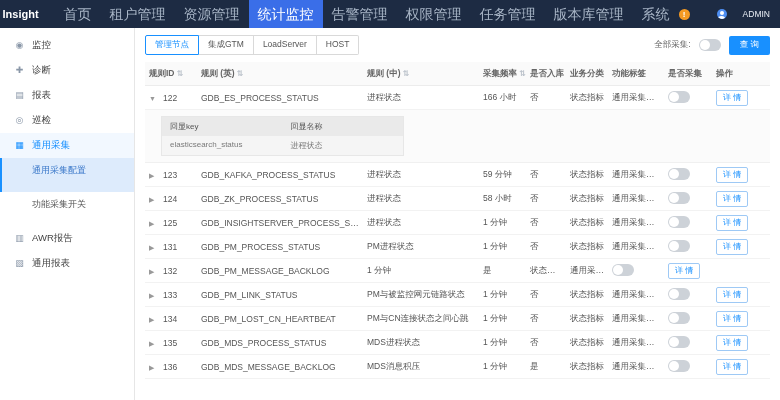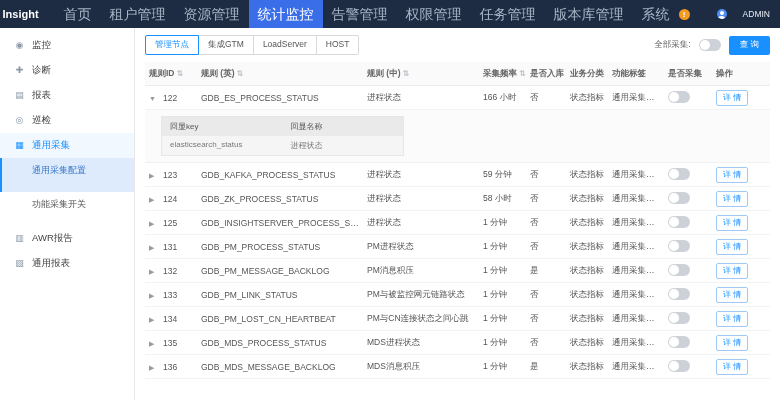--- a/index.html
+++ b/index.html
@@ -254,21 +254,20 @@
             <div class="td">1 分钟</div>
             <div class="td">否</div>
             <div class="td">状态指标</div>
             <div class="td">通用采集指标</div>
             <div class="td"><span class="switch"></span></div>
             <div class="td"><button class="btn-detail">详 情</button></div>
           </div>
           <div class="tr">
             <div class="td"><span class="caret">▶</span><span>132</span></div>
             <div class="td">GDB_PM_MESSAGE_BACKLOG</div>
-            <div class="td">PM消息积压</div>
             <div class="td">1 分钟</div>
             <div class="td">是</div>
             <div class="td">状态指标</div>
             <div class="td">通用采集指标</div>
             <div class="td"><span class="switch"></span></div>
             <div class="td"><button class="btn-detail">详 情</button></div>
           </div>
           <div class="tr">
             <div class="td"><span class="caret">▶</span><span>133</span></div>
             <div class="td">GDB_PM_LINK_STATUS</div>

